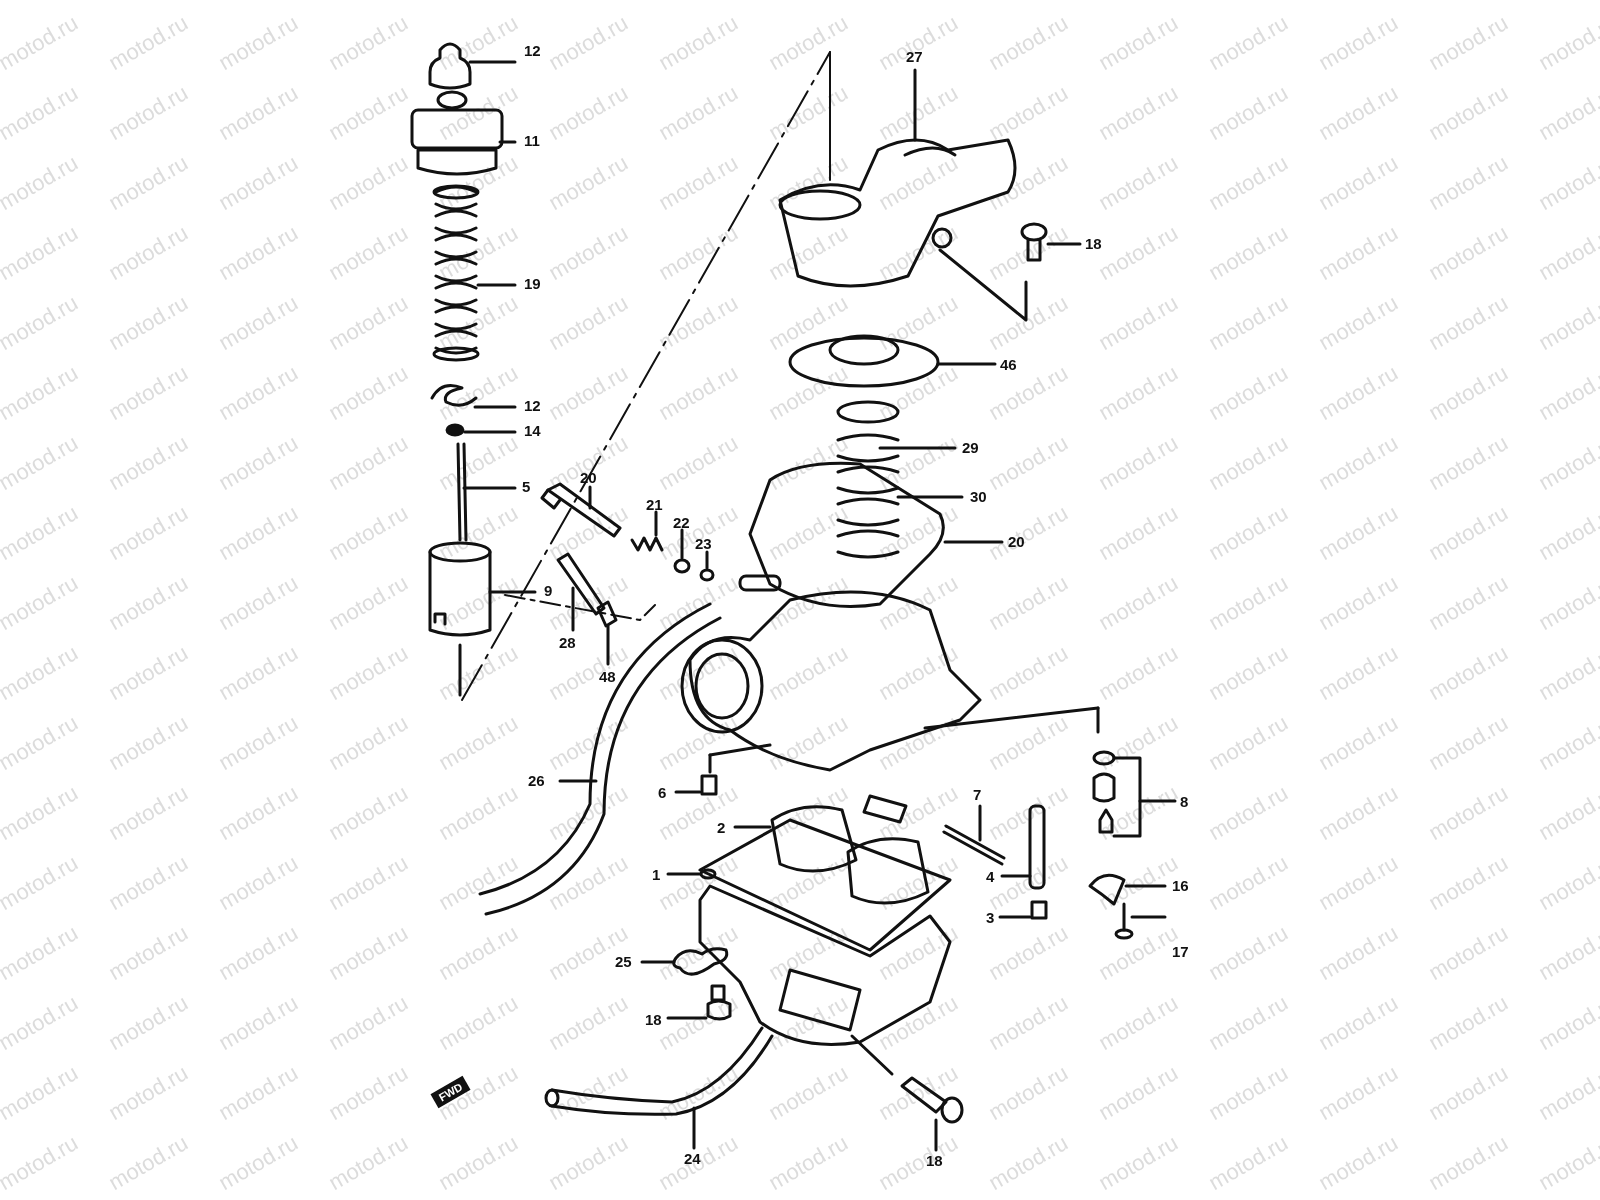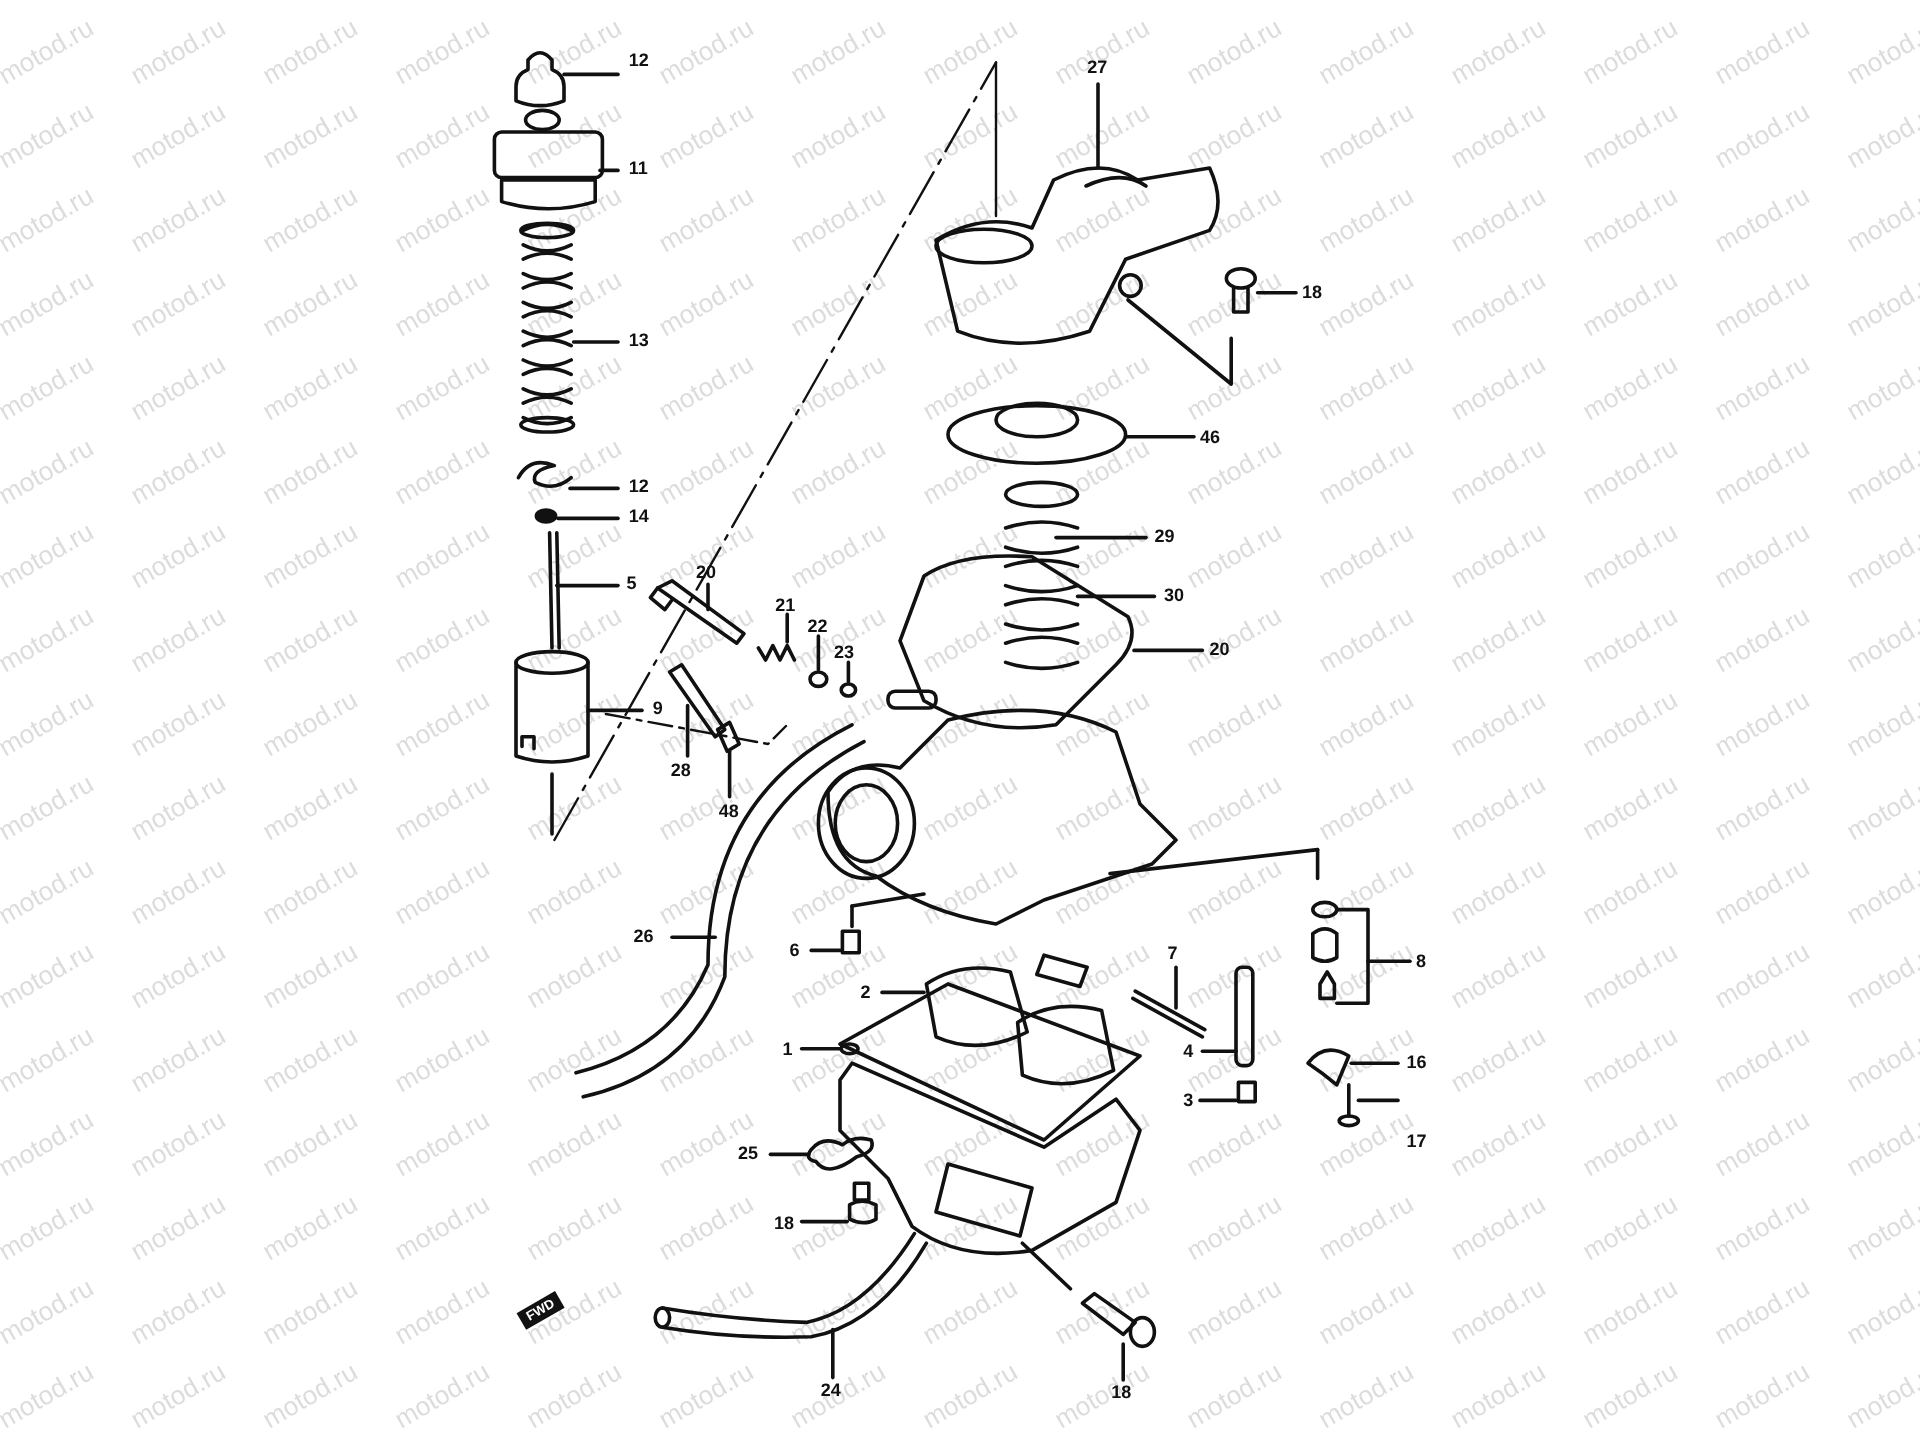--- a/index.html
+++ b/index.html
@@ -494,21 +494,21 @@
     <path d="M902 1086 l10 -8 l34 24 l-10 10z"></path>
     <ellipse cx="952" cy="1110" rx="10" ry="12"></ellipse>
     <line x1="936" y1="1120" x2="936" y2="1150"></line>
   </g>
 </svg>
 
 <div class="fwd">FWD</div>
 
 <div class="lbl" style="left:524px;top:43px">12</div>
 <div class="lbl" style="left:524px;top:133px">11</div>
-<div class="lbl" style="left:524px;top:276px">13</div>
+<div class="lbl" style="left:524px;top:276px">19</div>
 <div class="lbl" style="left:524px;top:398px">12</div>
 <div class="lbl" style="left:524px;top:423px">14</div>
 <div class="lbl" style="left:522px;top:479px">5</div>
 <div class="lbl" style="left:580px;top:470px">20</div>
 <div class="lbl" style="left:646px;top:497px">21</div>
 <div class="lbl" style="left:673px;top:515px">22</div>
 <div class="lbl" style="left:695px;top:536px">23</div>
 <div class="lbl" style="left:544px;top:583px">9</div>
 <div class="lbl" style="left:559px;top:635px">28</div>
 <div class="lbl" style="left:599px;top:669px">48</div>

